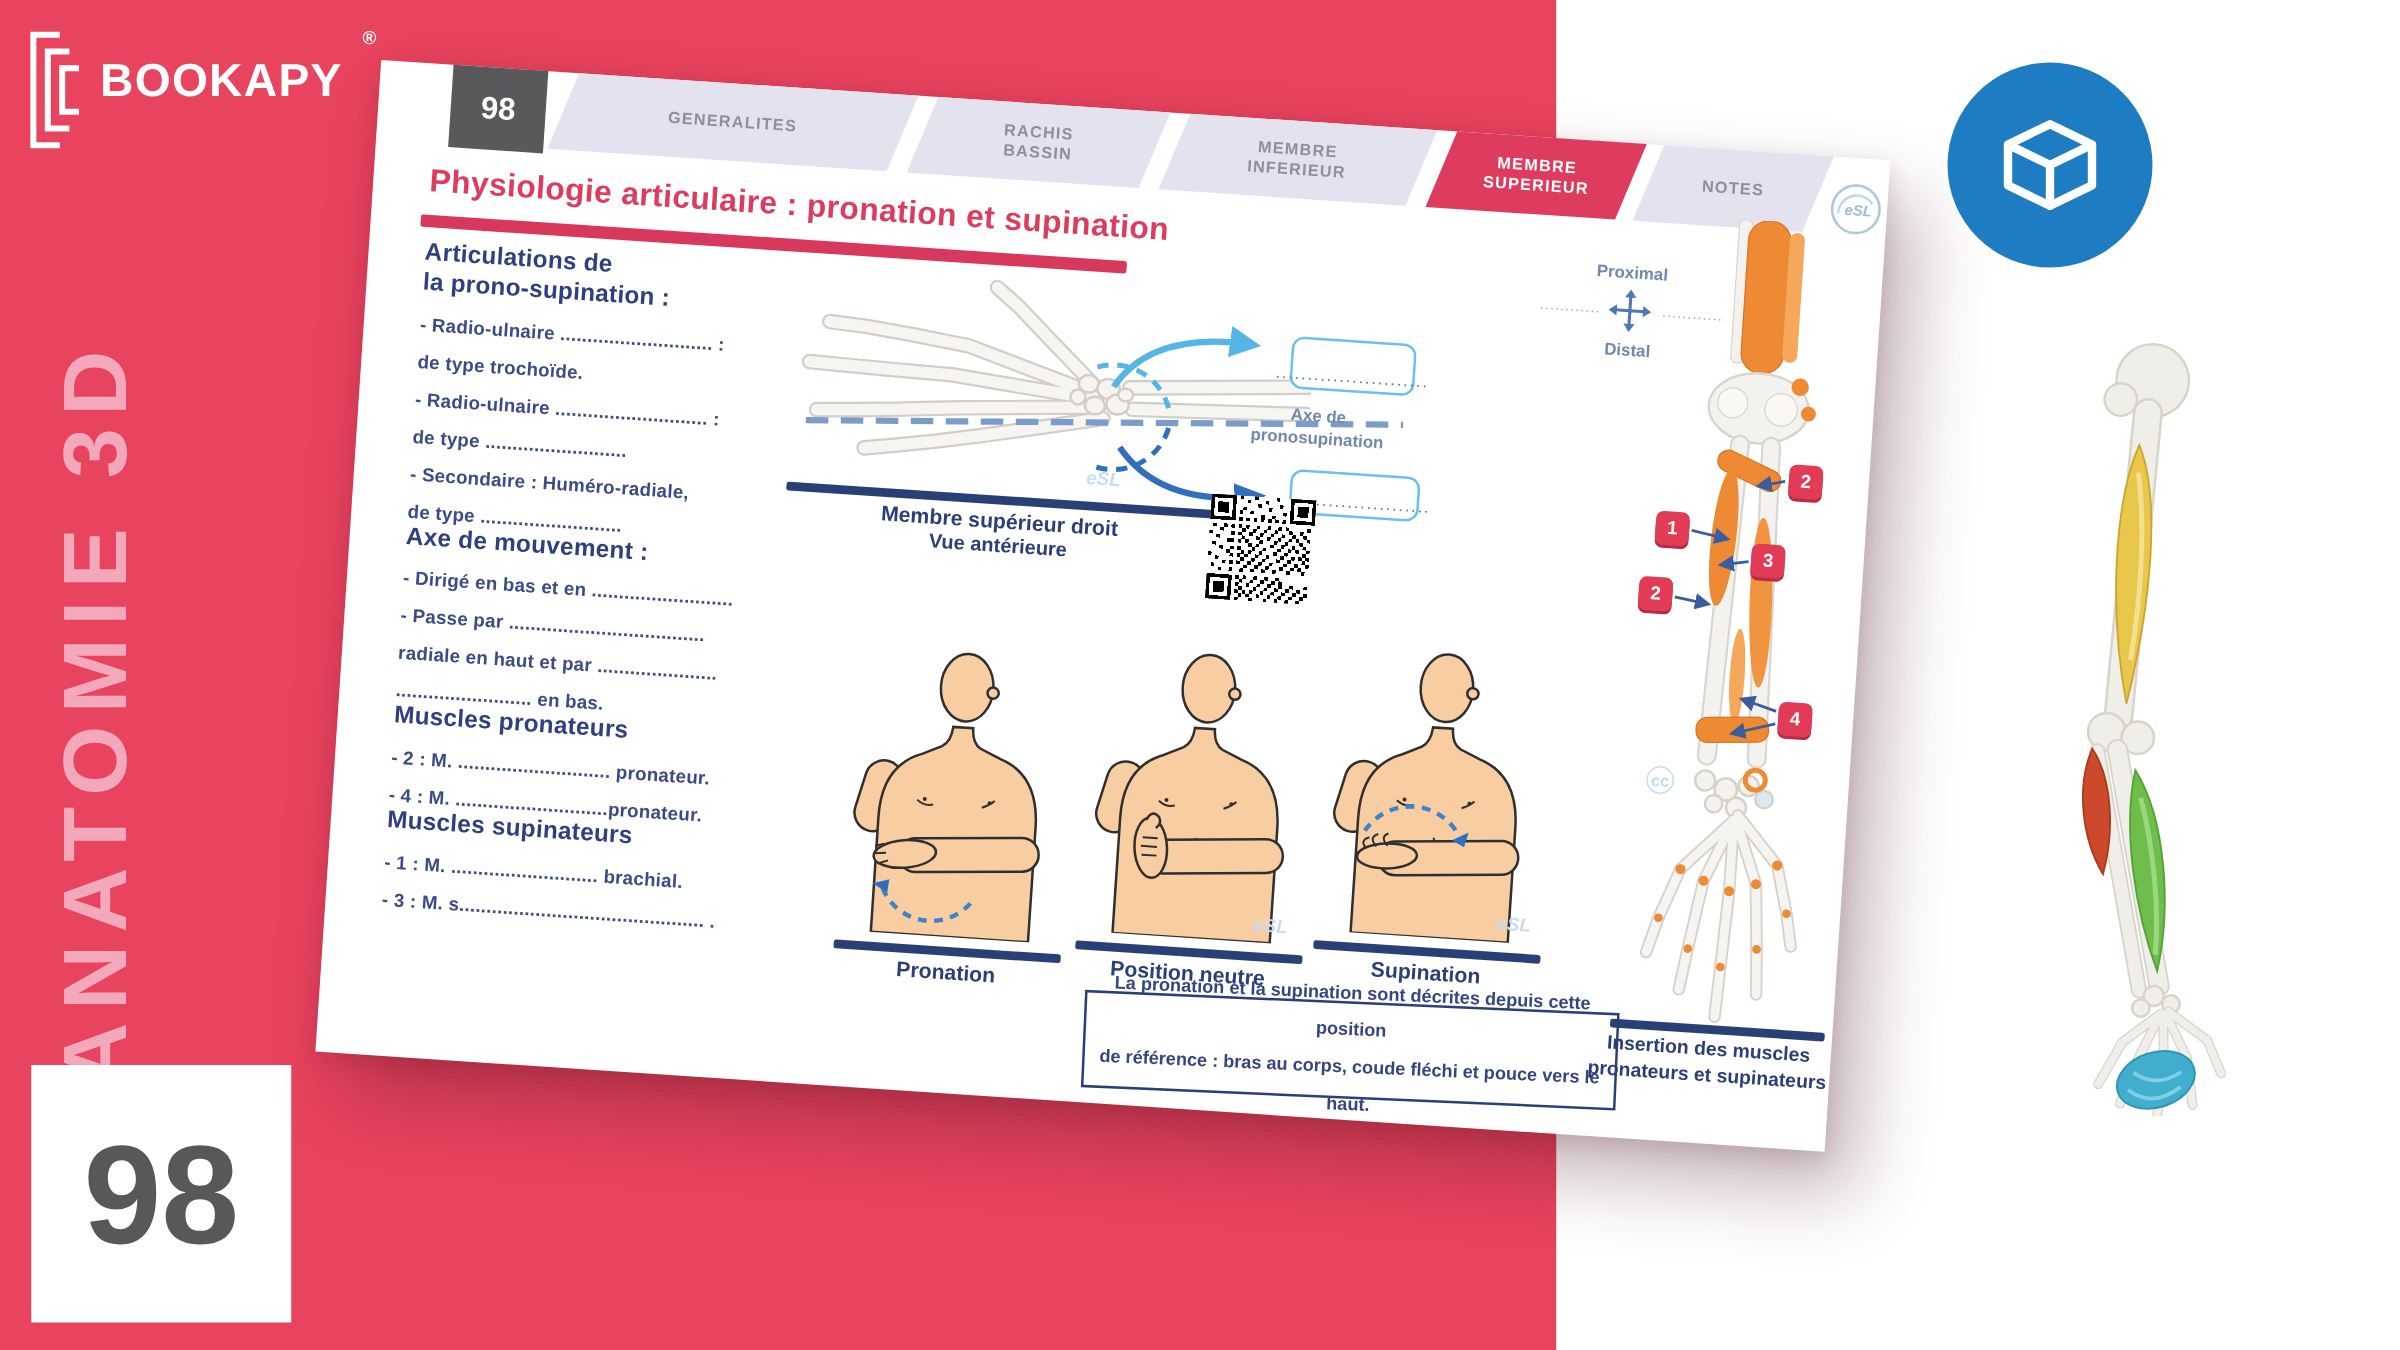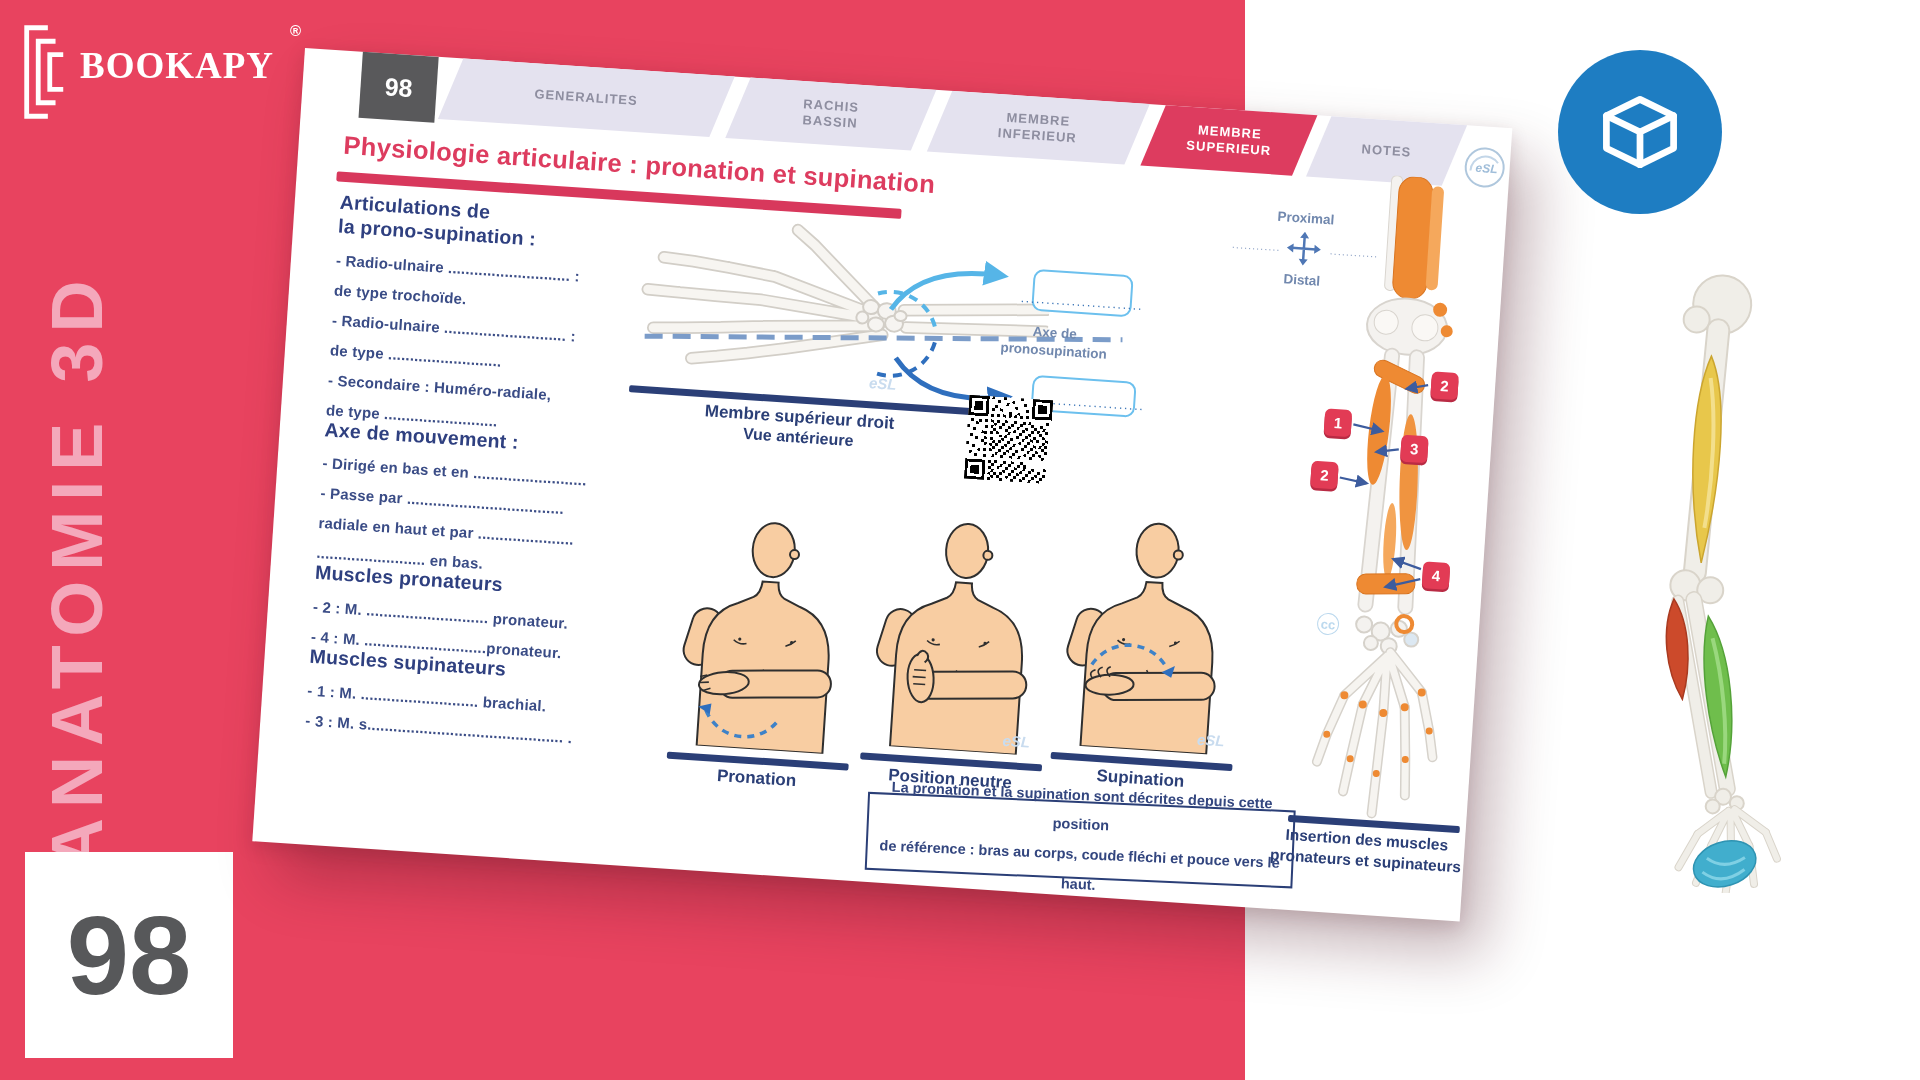--- a/index.html
+++ b/index.html
@@ -2,21 +2,21 @@
 <html><head>
 <meta charset="utf-8">
 <style>
   html,body{margin:0;padding:0;background:#222;}
   body{font-family:"Liberation Sans", sans-serif;}
   .canvas{position:relative;width:1920px;height:1080px;overflow:hidden;background:#E8435F;}
   .abs{position:absolute;}
   .preline{white-space:pre-line;}
   
   .brand-row{left:18px;top:22px;display:flex;align-items:flex-start;gap:10px;color:#fff;}
-  .brand-name{font-size:37px;font-weight:800;letter-spacing:1px;margin-top:22px;font-family:Liberation Serif, serif;}
+  .brand-name{font-size:37px;font-weight:800;letter-spacing:1px;margin-top:22px;}
   .brand-reg{font-size:15px;font-weight:700;vertical-align:top;margin-left:6px;}
   .series-vertical{left:36px;top:140px;height:730px;writing-mode:vertical-rl;transform:rotate(180deg);
     font-size:72px;font-weight:800;letter-spacing:10px;color:#F4A8BB;}
   .page-badge-box{left:25px;top:852px;width:208px;height:206px;background:#fff;display:flex;align-items:center;justify-content:center;}
   .page-badge-box span{font-size:112px;font-weight:800;color:#57585A;}
   
   .white-panel{left:1245px;top:0;width:675px;height:1080px;background:#fff;}
   .sketchfab{left:1558px;top:50px;width:164px;height:164px;border-radius:50%;background:#1E7DC2;display:flex;align-items:center;justify-content:center;}
   
   .page{left:305px;top:48px;width:1210px;height:795px;background:#fff;transform:rotate(3.8deg);transform-origin:top left;

